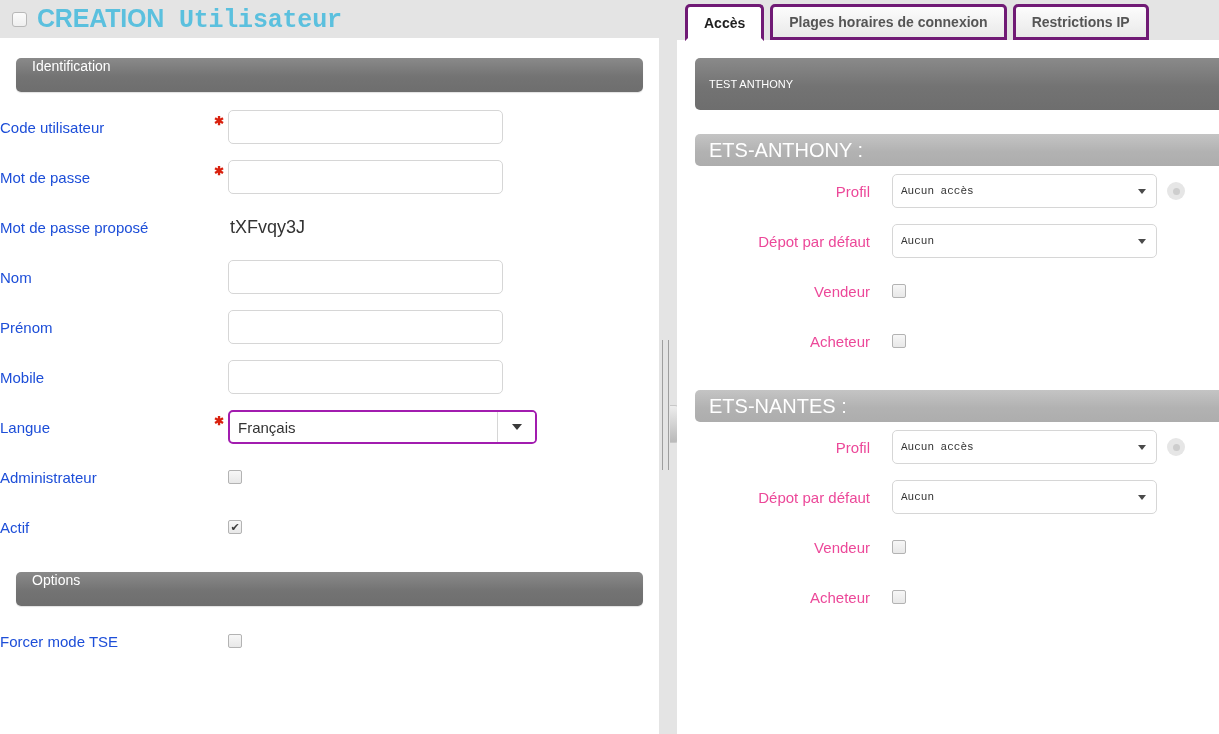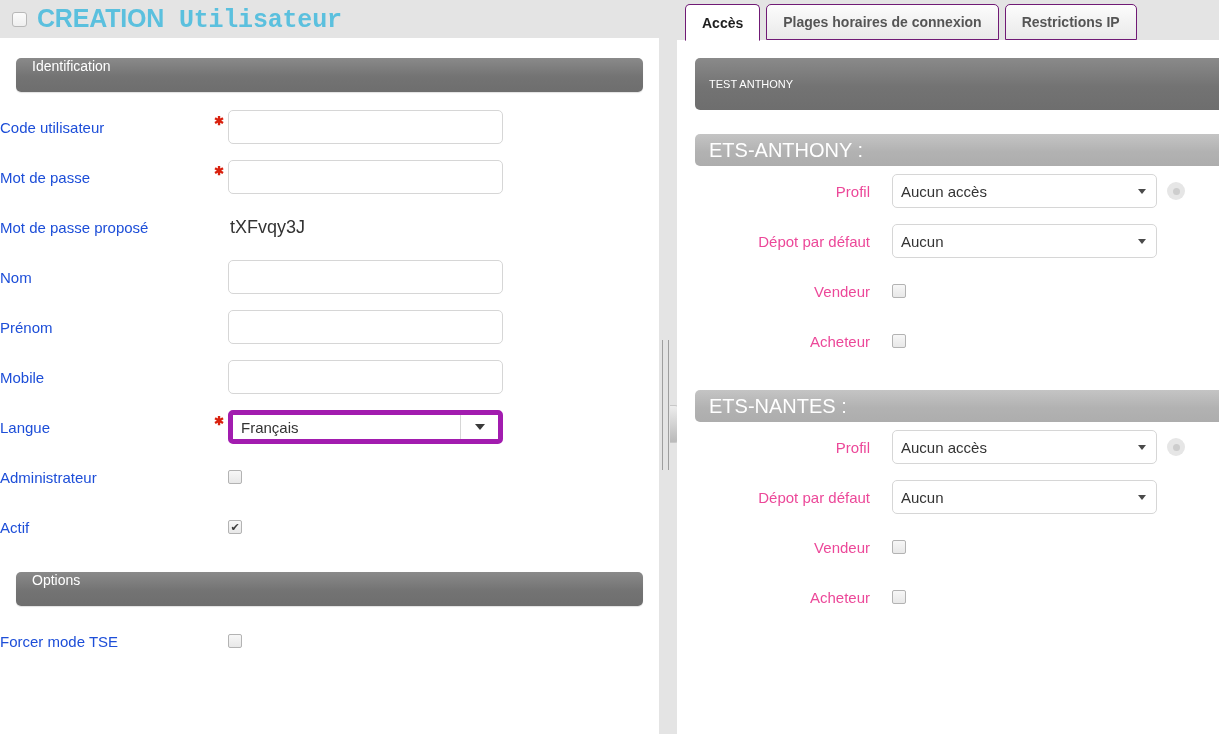--- a/index.html
+++ b/index.html
@@ -106,22 +106,22 @@
     font-family: "Liberation Sans", sans-serif;
   }
   .static-value {
     font-size: 18px;
     color: #333333;
     padding-left: 2px;
   }
 
   
   .sel-wrap {
-    width: 275px; height: 34px;
-    border: 5px solid #a21caf;
+    width: 309px; height: 34px;
+    border: 2px solid #a21caf;
     border-radius: 5px;
     background: #ffffff;
     display: flex;
     align-items: stretch;
     overflow: hidden;
   }
   .sel-value {
     flex: 1;
     display: flex; align-items: center;
     padding-left: 8px;
@@ -199,21 +199,21 @@
     display: flex;
     align-items: flex-end;
     padding-left: 8px;
   }
   .tab {
     height: 36px;
     padding: 0 16px;
     display: flex; align-items: center;
     font-size: 14px;
     font-weight: bold;
-    border: 1px solid #701a75;
+    border: 3px solid #701a75;
     border-radius: 5px 5px 0 0;
     margin-right: 6px;
     background: linear-gradient(to bottom,#fcfcfc,#e9e9e9);
     color: #555555;
     white-space: nowrap;
   }
   .tab.active {
     background: #ffffff;
     border-bottom-color: #ffffff;
     color: #1f1f1f;
@@ -258,22 +258,23 @@
     color: #ec4899;
     white-space: nowrap;
   }
   .r-sel {
     width: 265px; height: 34px;
     border: 1px solid #d6d6d6;
     border-radius: 5px;
     background: #ffffff;
     display: flex; align-items: center;
     padding: 0 10px 0 8px;
-    font-size: 15px; color: #333;
+    font-size: 11px; color: #333;
     justify-content: space-between;
+    font-family: Liberation Mono, monospace;
   }
   .caret-sm {
     width: 0; height: 0;
     border-left: 4px solid transparent;
     border-right: 4px solid transparent;
     border-top: 5px solid #4a4a4a;
   }
   .eye {
     width: 18px; height: 18px;
     margin-left: 10px;

